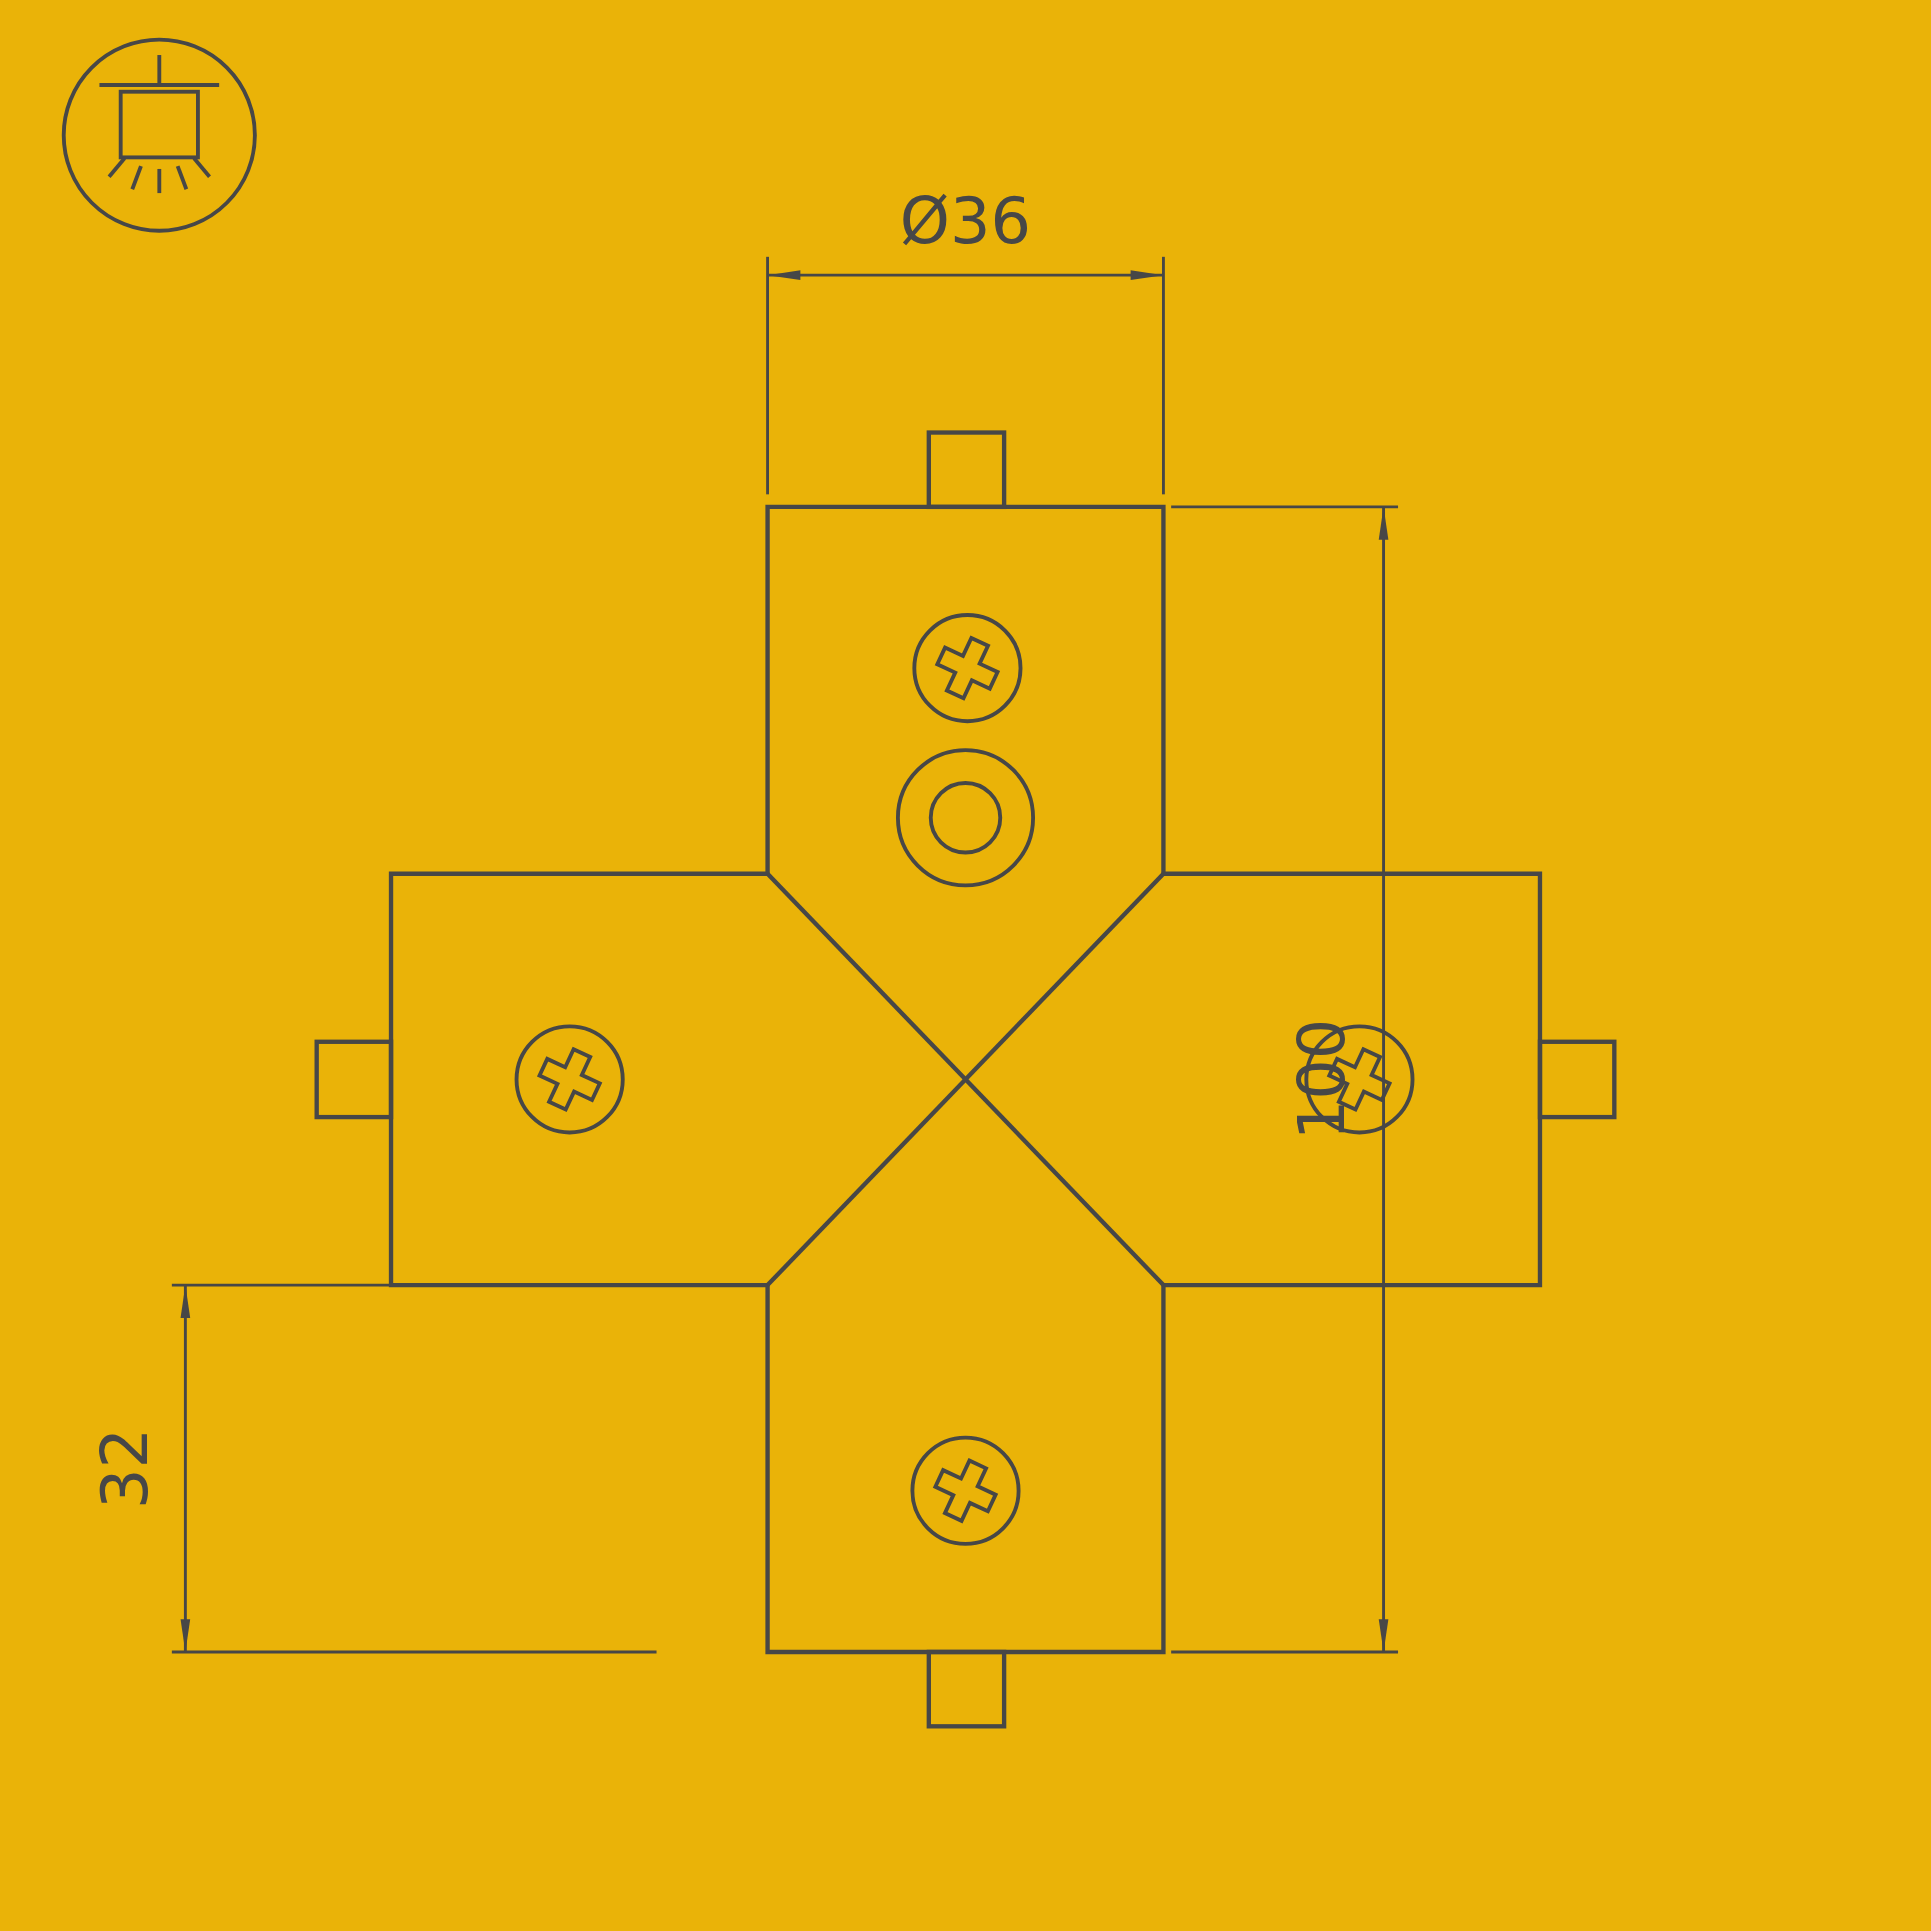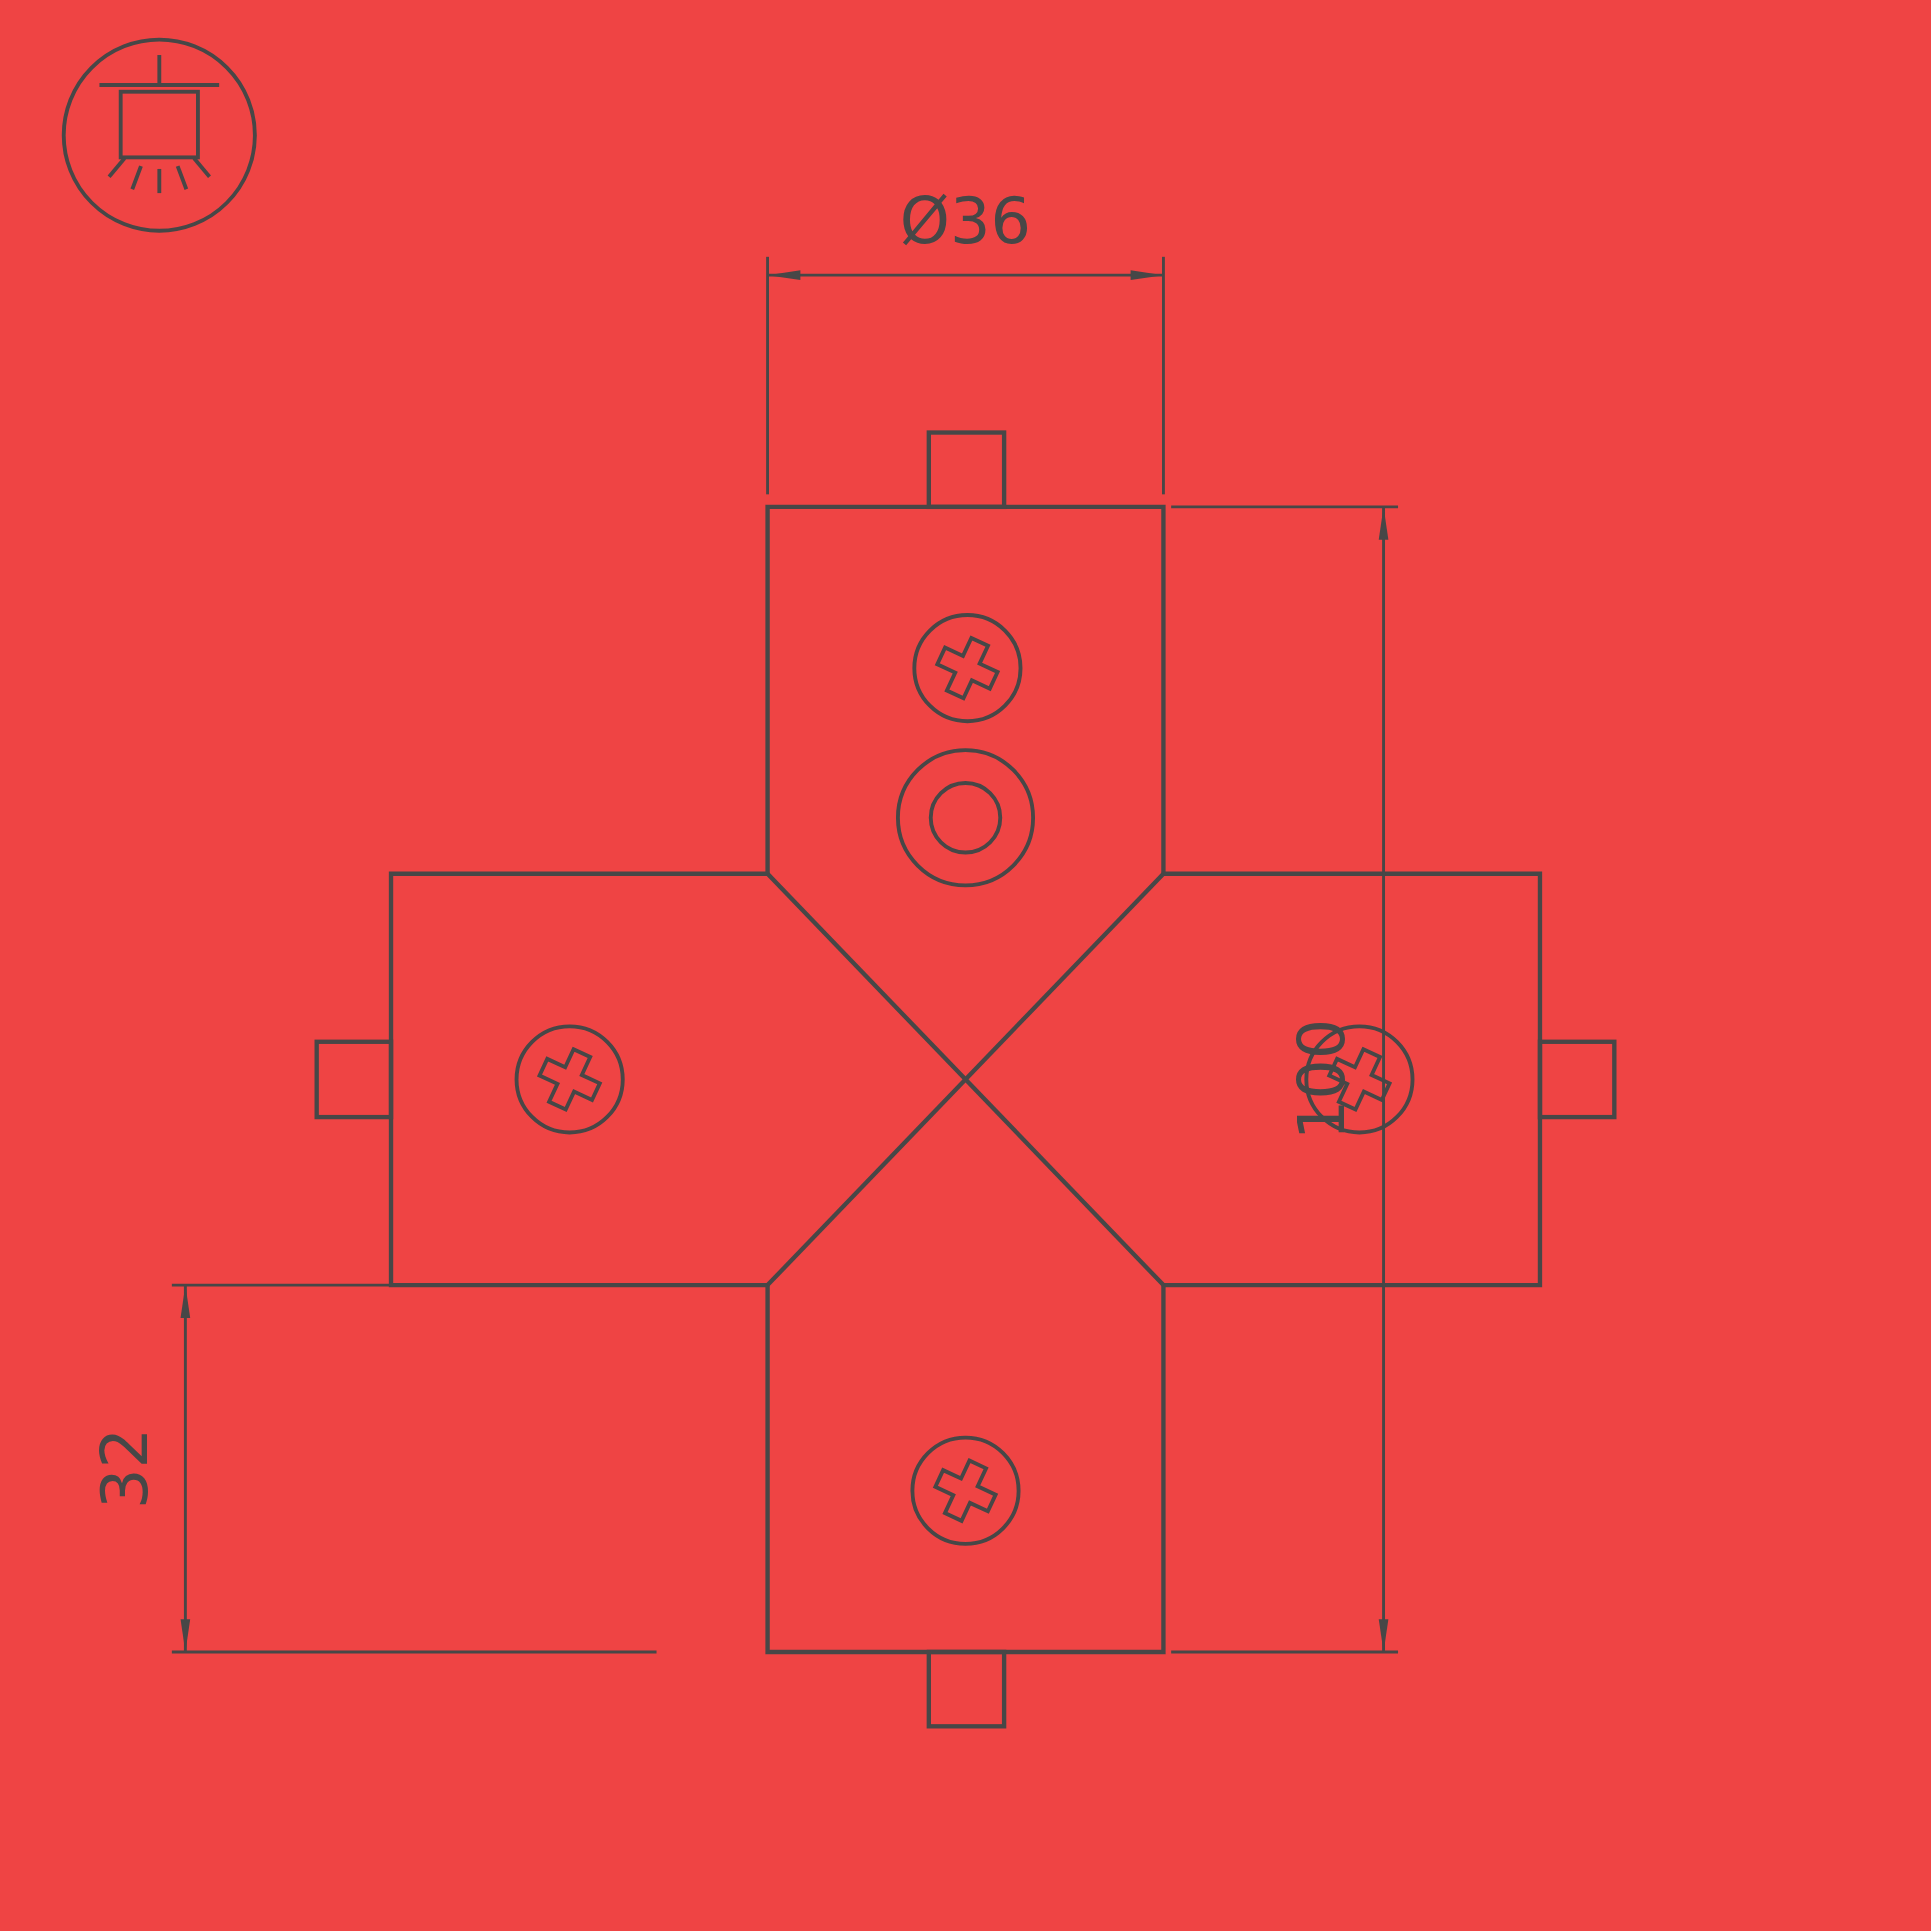--- a/index.html
+++ b/index.html
@@ -4,21 +4,21 @@
 <style>
   html, body {
     margin: 0;
     padding: 0;
     background: #fcfcfc;
   }
   .canvas {
     position: relative;
     width: 1931px;
     height: 1931px;
-    background: #ef4444;
+    background: #eab308;
     overflow: hidden;
   }
   svg { display: block; }
   .stroke {
     stroke: #474747;
     fill: none;
     stroke-width: 4.5;
     stroke-linejoin: miter;
     stroke-linecap: butt;
   }

